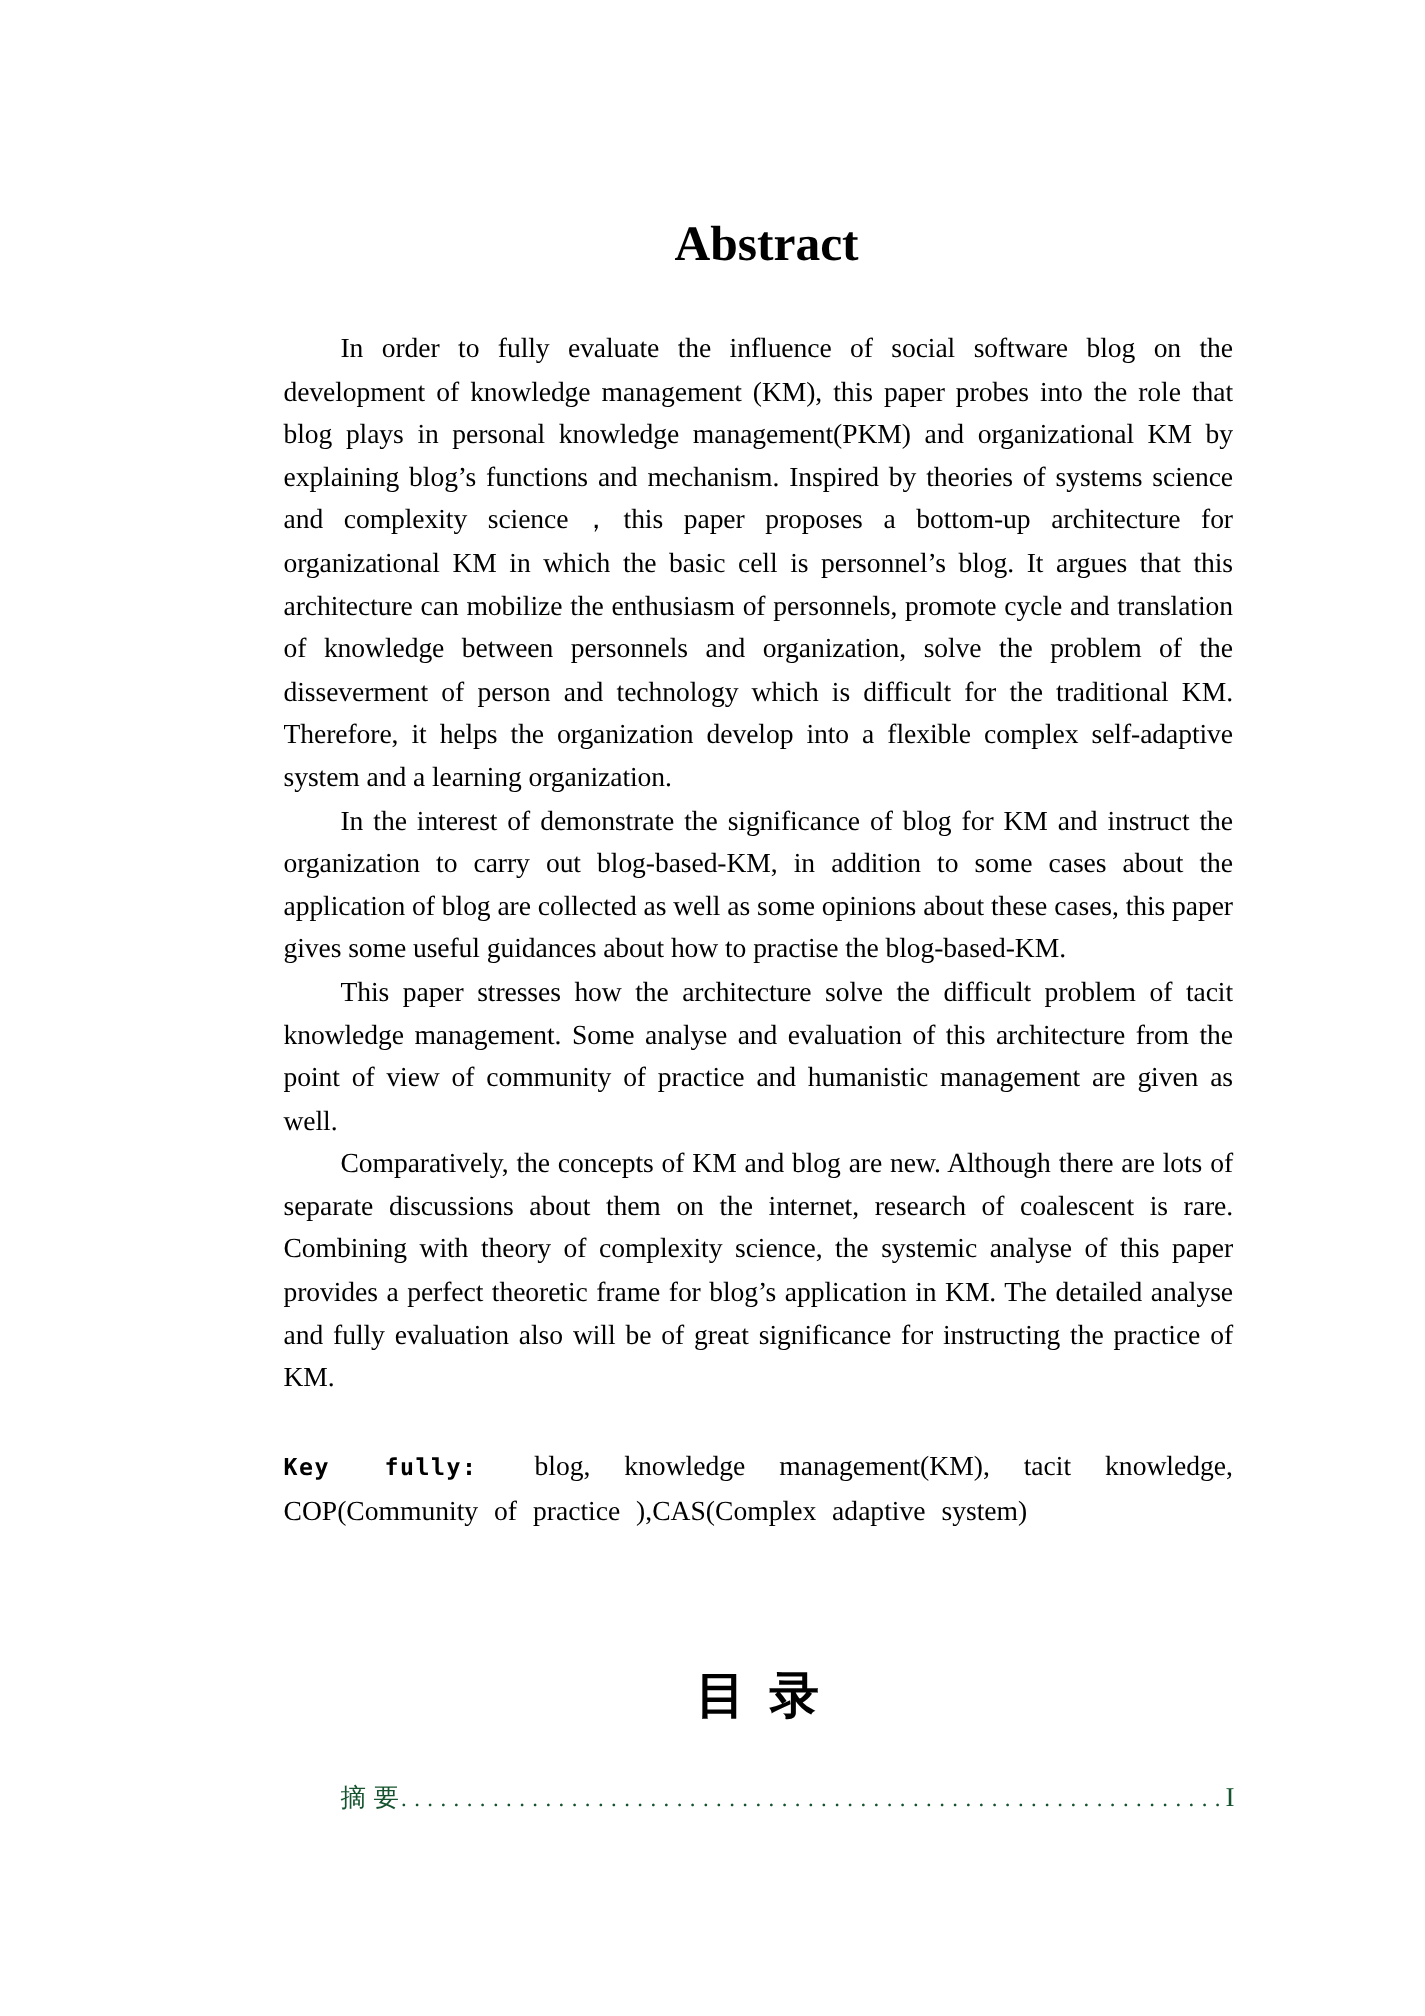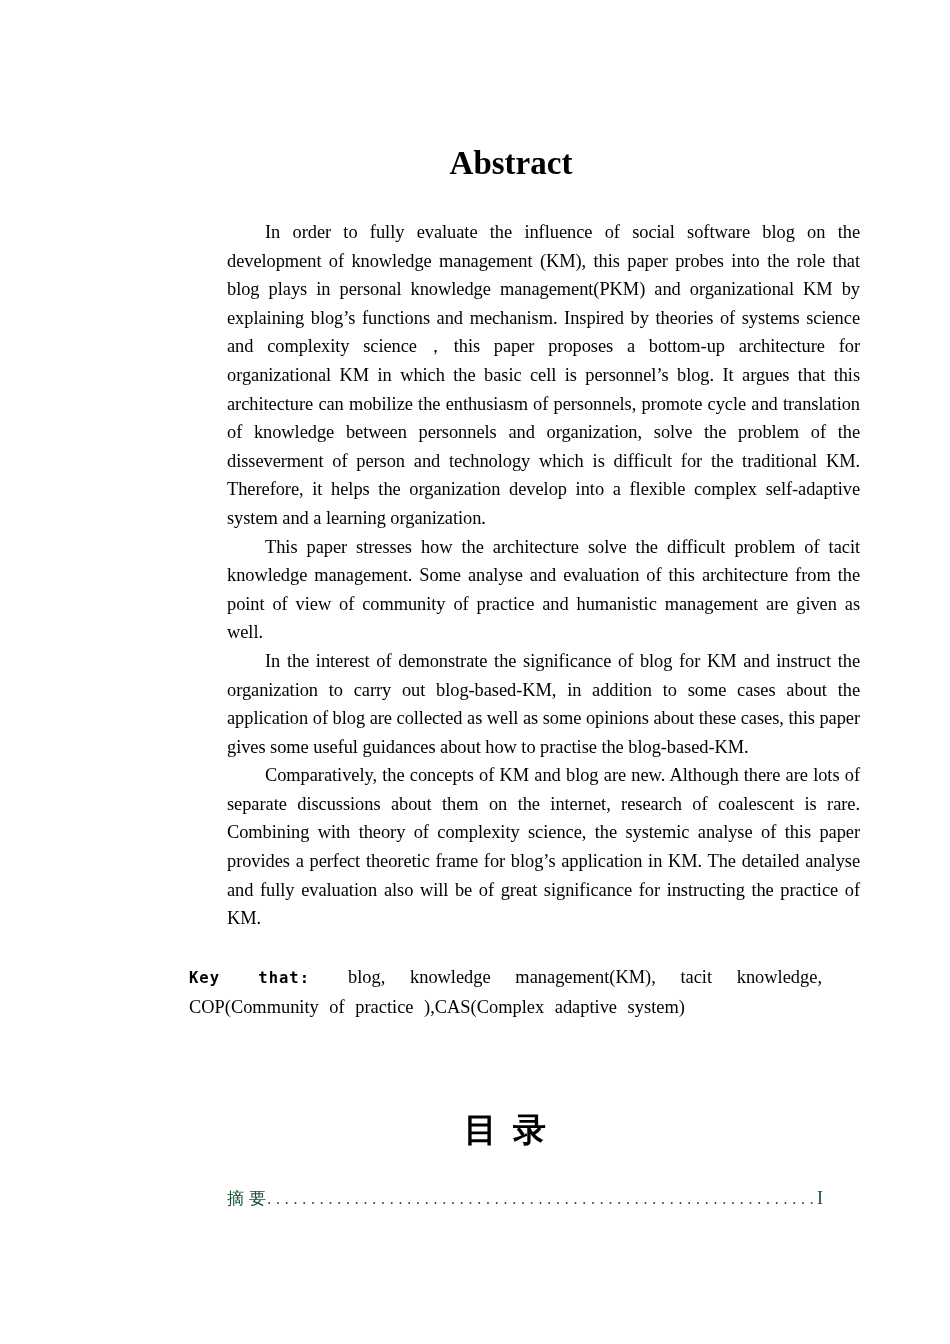--- a/index.html
+++ b/index.html
@@ -32,21 +32,20 @@
       font-weight: bold;
       font-size: 33px;
       line-height: 42px;
       margin: 0;
     }
     .body-block {
       position: absolute;
       left: 173px;
       top: 218px;
       width: 633px;
-      margin-left: 38px;
     }
     .para {
       margin: 0;
       font-size: 18.4px;
       line-height: 28.6px;
       text-align: justify;
       text-indent: 38px;
       letter-spacing: -0.05px;
     }
     .keywords {
@@ -115,26 +114,26 @@
   </style>
 </head>
 <body>
 
 <div class="page">
 
   <h1 class="title">Abstract</h1>
 
   <div class="body-block">
     <p class="para">In order to fully evaluate the influence of social software blog on the development of knowledge management (KM), this paper probes into the role that blog plays in personal knowledge management(PKM) and organizational KM by explaining blog’s functions and mechanism. Inspired by theories of systems science and complexity science，this paper proposes a bottom-up architecture for organizational KM in which the basic cell is personnel’s blog. It argues that this architecture can mobilize the enthusiasm of personnels, promote cycle and translation of knowledge between personnels and organization, solve the problem of the disseverment of person and technology which is difficult for the traditional KM. Therefore, it helps the organization develop into a flexible complex self-adaptive system and a learning organization.</p>
+    <p class="para">In the interest of demonstrate the significance of blog for KM and instruct the organization to carry out blog-based-KM, in addition to some cases about the application of blog are collected as well as some opinions about these cases, this paper gives some useful guidances about how to practise the blog-based-KM.</p>
     <p class="para">This paper stresses how the architecture solve the difficult problem of tacit knowledge management. Some analyse and evaluation of this architecture from the point of view of community of practice and humanistic management are given as well.</p>
-    <p class="para">In the interest of demonstrate the significance of blog for KM and instruct the organization to carry out blog-based-KM, in addition to some cases about the application of blog are collected as well as some opinions about these cases, this paper gives some useful guidances about how to practise the blog-based-KM.</p>
     <p class="para">Comparatively, the concepts of KM and blog are new. Although there are lots of separate discussions about them on the internet, research of coalescent is rare. Combining with theory of complexity science, the systemic analyse of this paper provides a perfect theoretic frame for blog’s application in KM. The detailed analyse and fully evaluation also will be of great significance for instructing the practice of KM.</p>
   </div>
 
-  <p class="keywords"><span class="kw-label">Key that:</span><span class="kw-text">blog,  knowledge management(KM),  tacit knowledge, COP(Community of practice ),CAS(Complex adaptive system)</span></p>
+  <p class="keywords"><span class="kw-label">Key fully:</span><span class="kw-text">blog,  knowledge management(KM),  tacit knowledge, COP(Community of practice ),CAS(Complex adaptive system)</span></p>
 
   <h2 class="toc-title">目录</h2>
 
   <div class="toc-entry">
     <span class="toc-label">摘要</span>
     <span class="toc-leader">........................................................................</span>
     <span class="toc-page">I</span>
   </div>
 
 </div>

